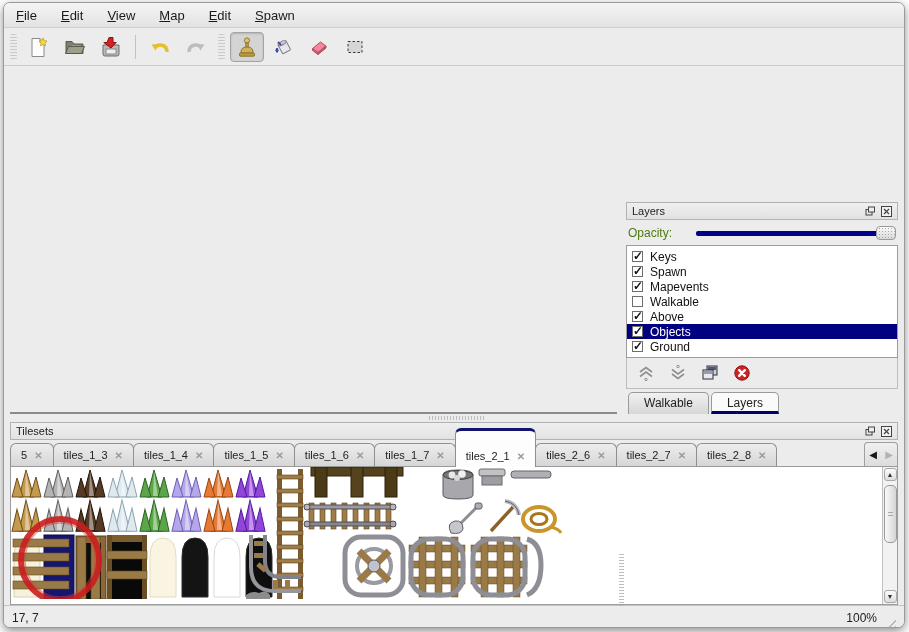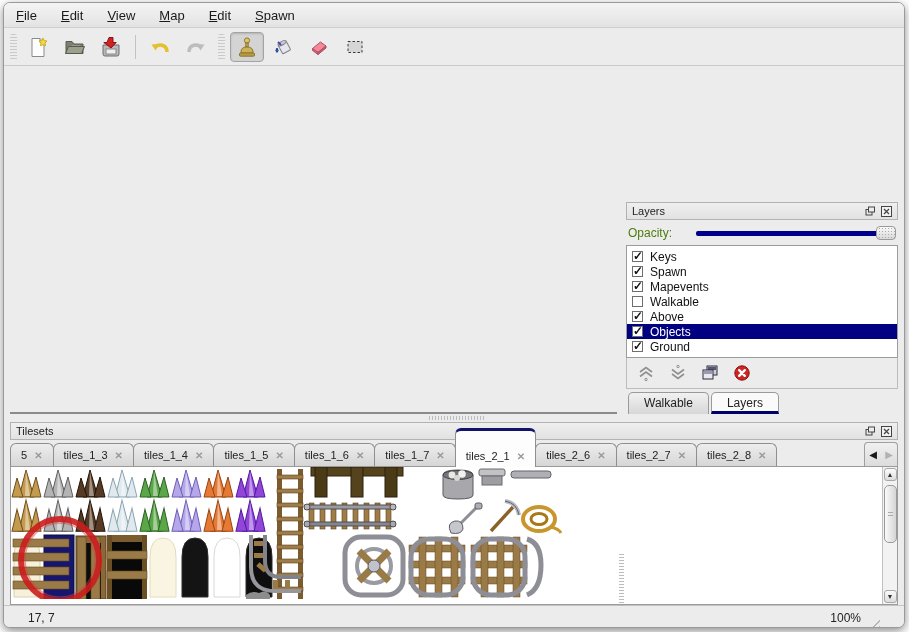--- a/index.html
+++ b/index.html
@@ -53,21 +53,21 @@
   .ts-scrollbtns{margin-left:auto;display:flex;align-self:stretch;align-items:center;border:1px solid #9f9f9f;border-bottom:none;background:linear-gradient(#f0f0f0,#dcdcdc);border-radius:4px 4px 0 0;}
   .ts-scrollbtn{width:16px;text-align:center;font-size:10px;}
   .ts-content{flex:1;display:flex;background:#fff;border:1px solid #9c9c9c;border-top:none;overflow:hidden;}
   .ts-canvas{flex:1;overflow:hidden;}
   .scrollbar-v{width:15px;flex:none;border-left:1px solid #c0c0c0;background:#f2f2f2;display:flex;flex-direction:column;align-items:center;}
   .sb-btn{width:13px;height:13px;margin:1px 0;border:1px solid #a8a8a8;border-radius:3px;background:linear-gradient(#fbfbfb,#dcdcdc);font-size:7px;line-height:11px;text-align:center;color:#333;}
   .sb-track{flex:1;width:13px;position:relative;}
   .sb-thumb{position:absolute;left:0;top:3px;height:58px;width:13px;border:1px solid #9a9a9a;border-radius:5px;background:linear-gradient(90deg,#fafafa,#d5d5d5);}
   .sb-thumb::after{content:"";position:absolute;left:3px;right:3px;top:26px;height:6px;background:repeating-linear-gradient(180deg,#aaa 0 1px,transparent 1px 3px);}
   
-  .statusbar{height:24px;flex:none;margin-top:auto;border-top:1px solid #c4c4c4;background:#ececec;display:flex;align-items:center;font-size:12px;color:#222;padding:0 24px;}
+  .statusbar{height:24px;flex:none;margin-top:auto;border-top:1px solid #c4c4c4;background:#ececec;display:flex;align-items:center;font-size:12px;color:#222;padding:0 8px;}
   .statusbar .spacer{flex:1;}
   .resize-grip{width:13px;height:13px;margin-left:6px;align-self:flex-end;background:repeating-linear-gradient(135deg,#b5b5b5 0 1px,transparent 1px 4px);clip-path:polygon(100% 0,100% 100%,0 100%);}
 </style>
 </head>
 <body>
 
 <div class="window">
 
   <div class="menubar">
     <span class="menu-item">File</span>

